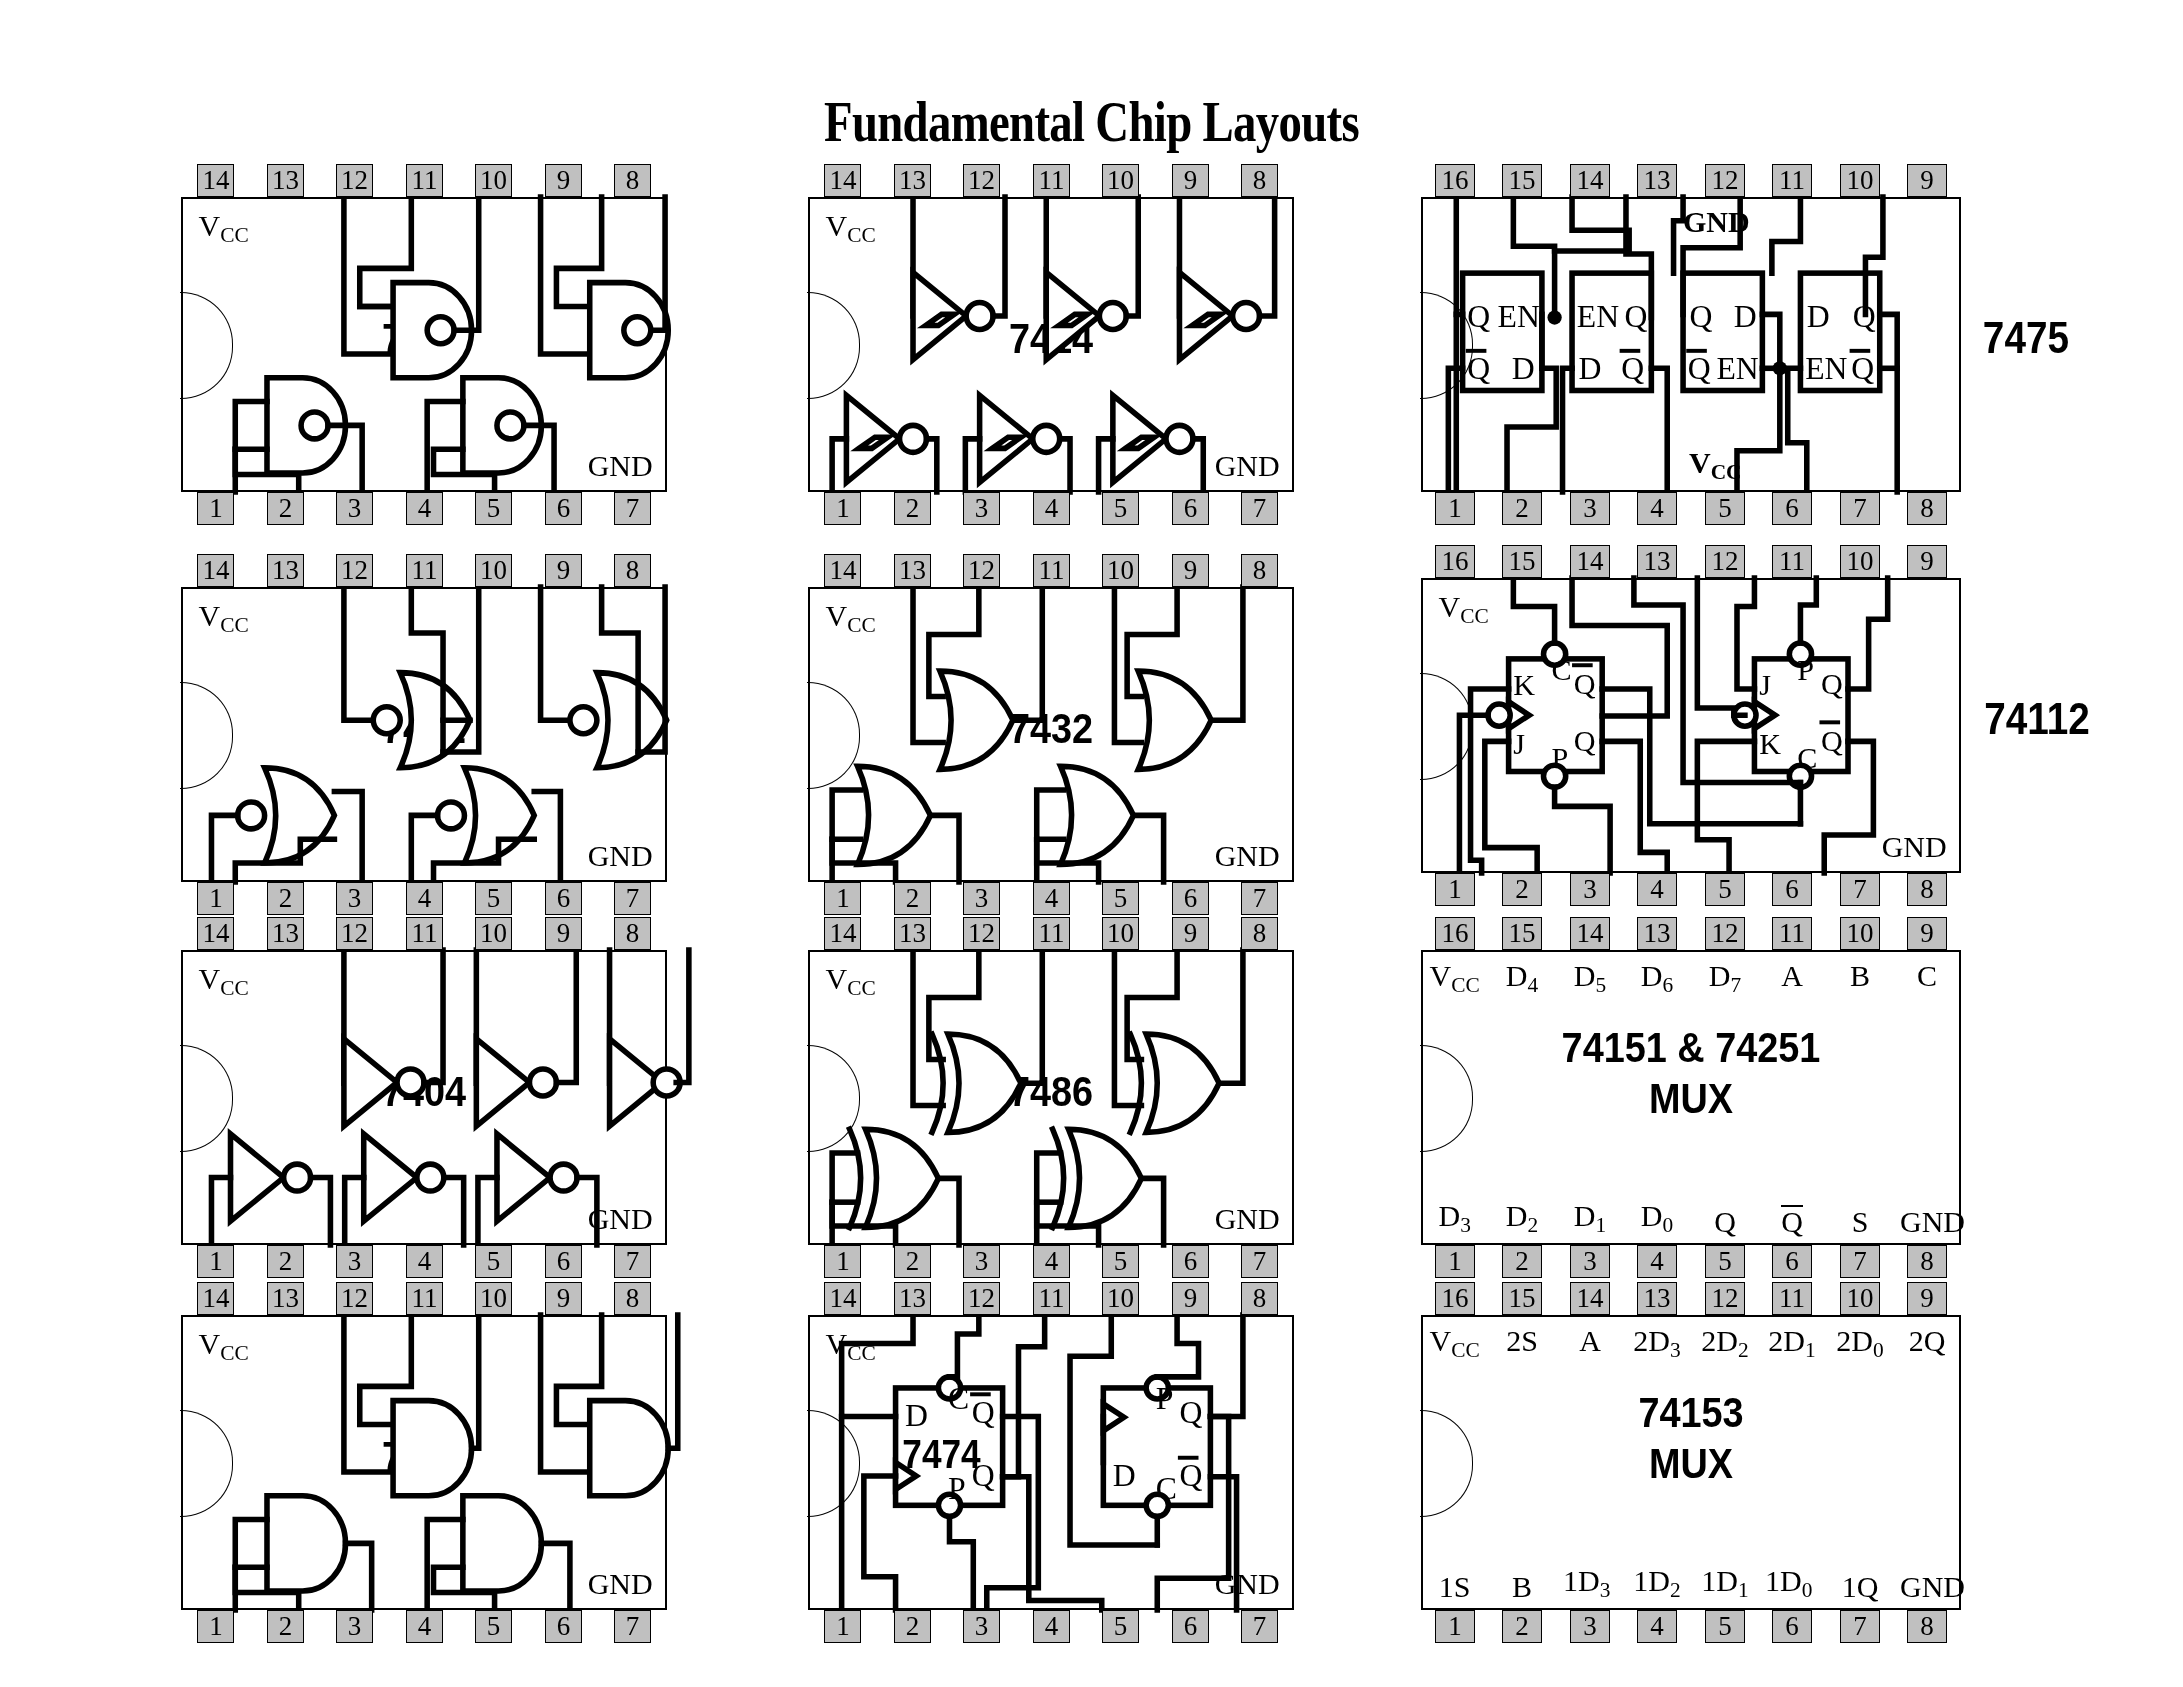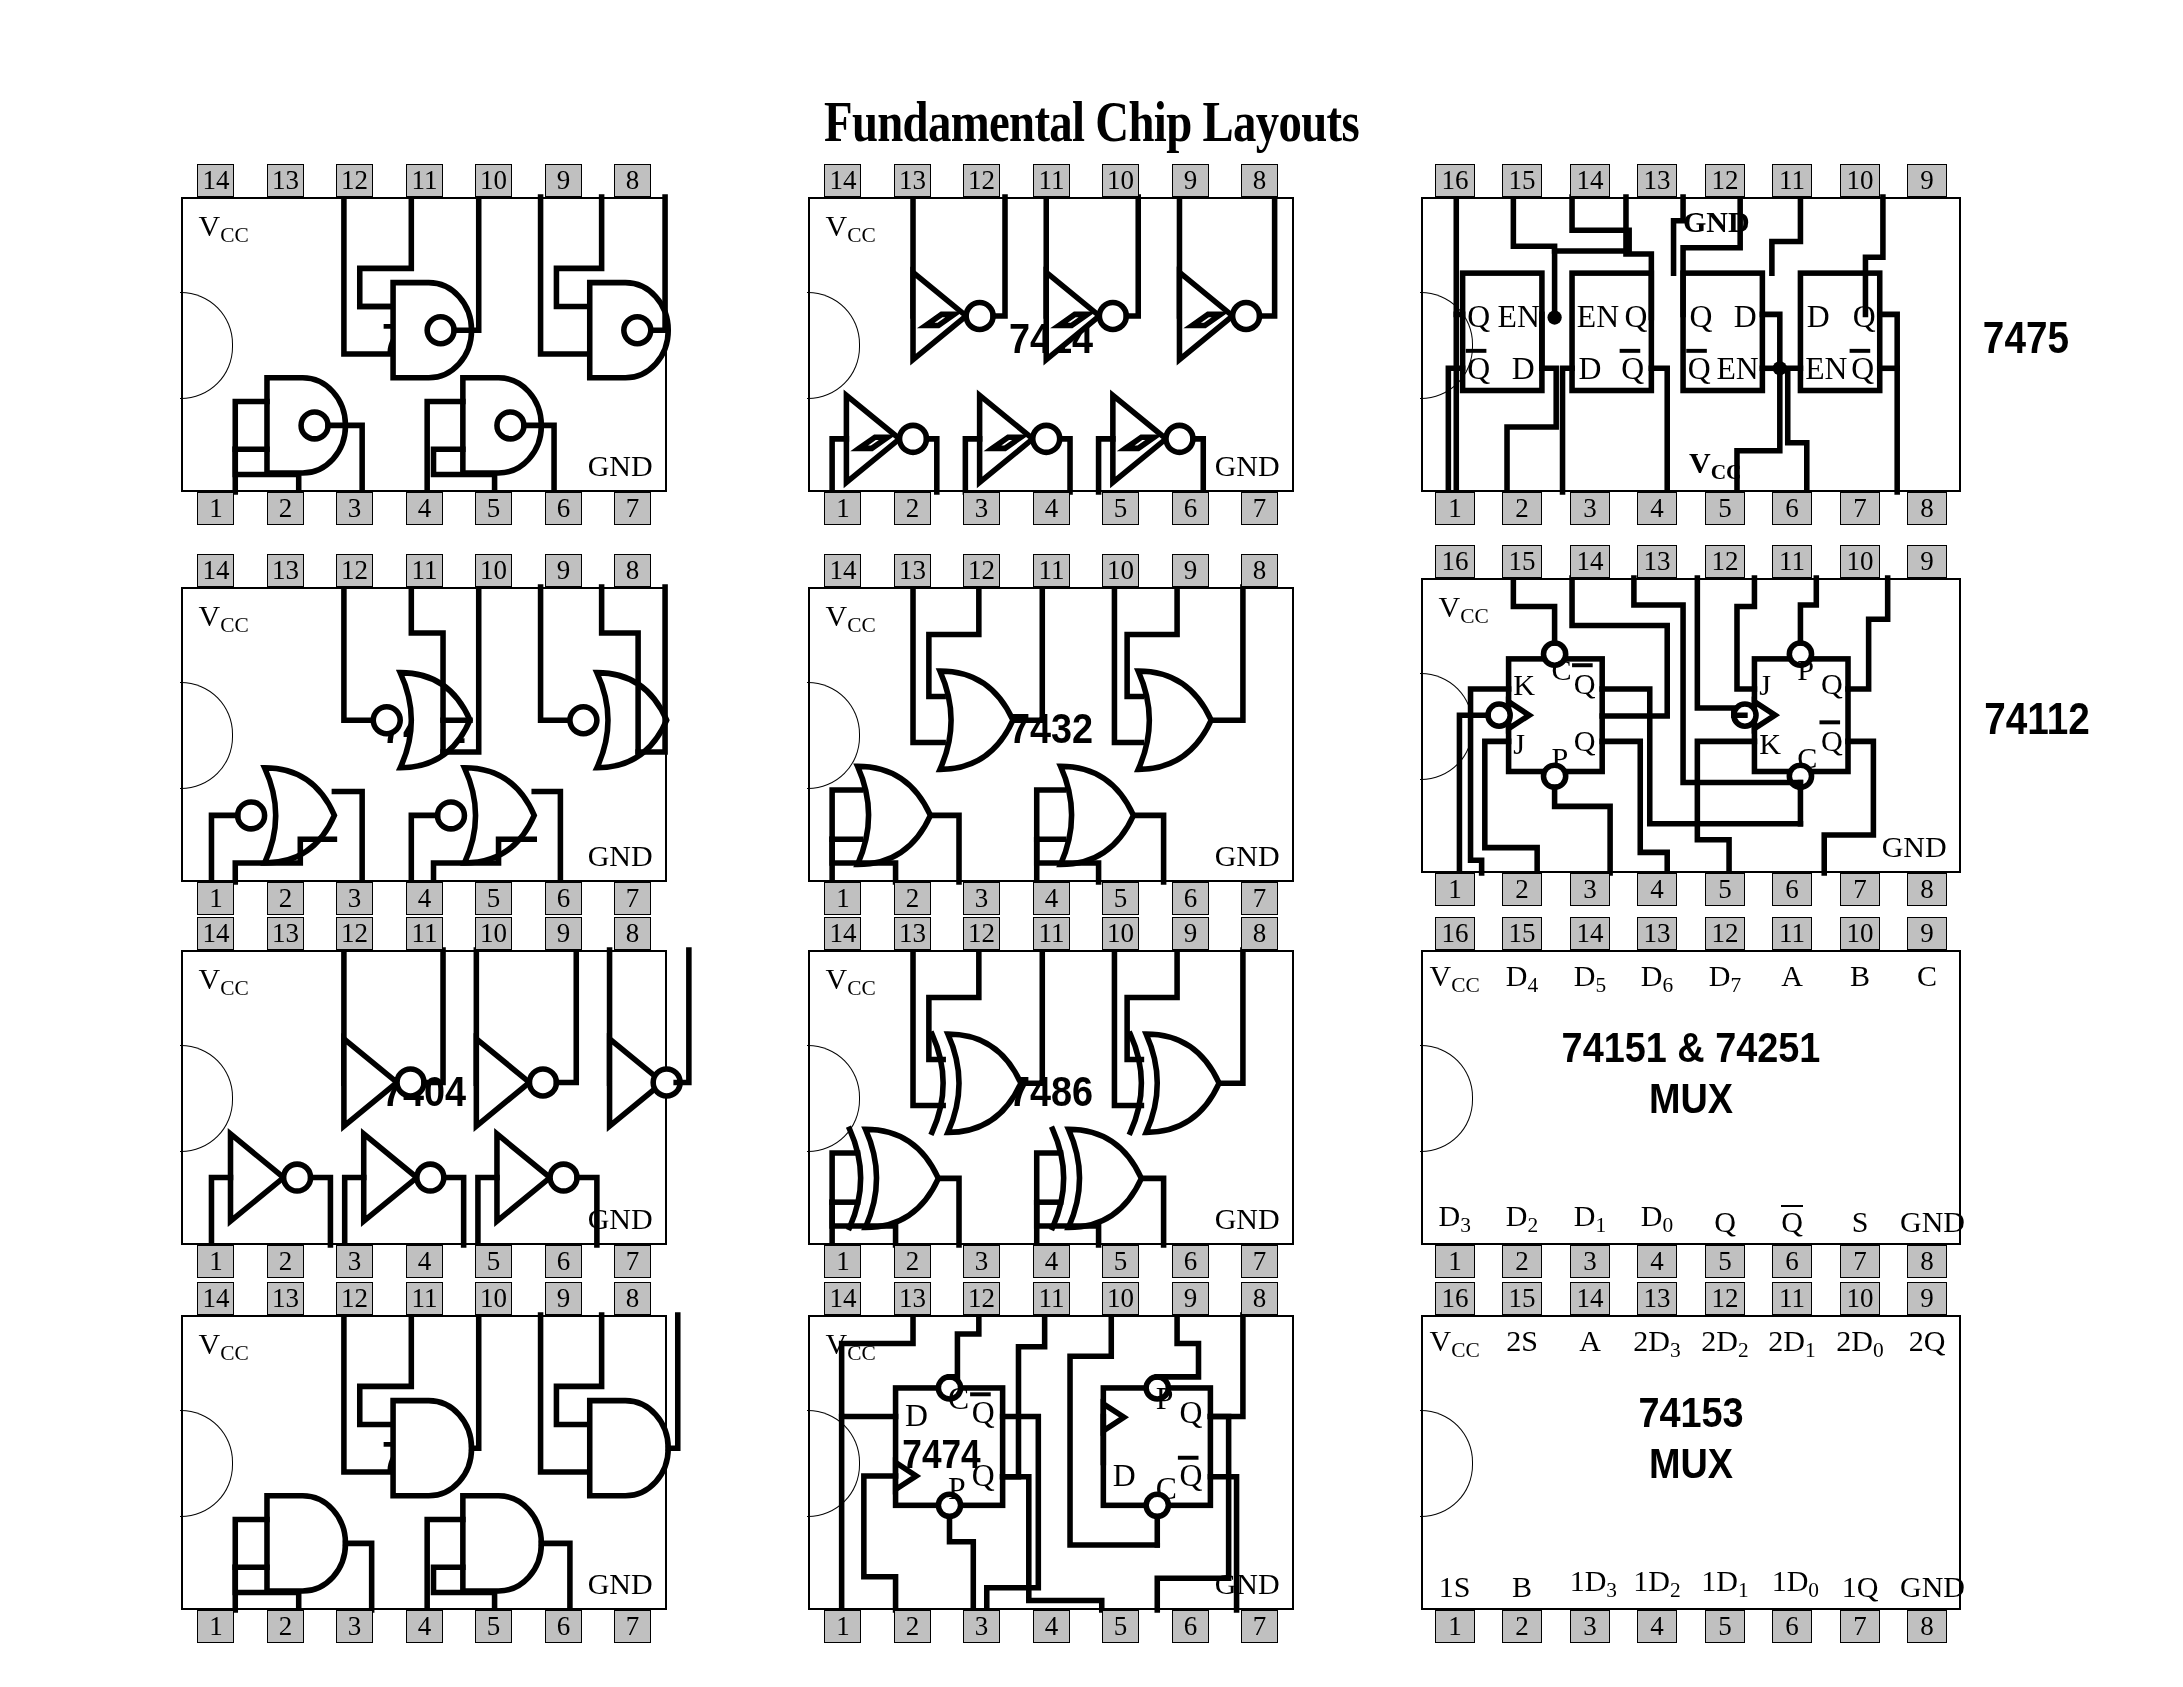--- a/index.html
+++ b/index.html
@@ -673,22 +673,22 @@
       <div class="lbl" style="left: 6.7px; top: 11px; width: 54px; text-align: center;">V<span class="sub">CC</span></div>
       <div class="lbl" style="left: 74px; top: 11px; width: 54px; text-align: center;">2S</div>
       <div class="lbl" style="left: 142px; top: 11px; width: 54px; text-align: center;">A</div>
       <div class="lbl" style="left: 209px; top: 11px; width: 54px; text-align: center;">2D<span class="sub">3</span></div>
       <div class="lbl" style="left: 277px; top: 11px; width: 54px; text-align: center;">2D<span class="sub">2</span></div>
       <div class="lbl" style="left: 344px; top: 11px; width: 54px; text-align: center;">2D<span class="sub">1</span></div>
       <div class="lbl" style="left: 412px; top: 11px; width: 54px; text-align: center;">2D<span class="sub">0</span></div>
       <div class="lbl" style="left: 479px; top: 11px; width: 54px; text-align: center;">2Q</div>
       <div class="lbl" style="left: 6.7px; bottom: 8px; width: 54px; text-align: center;">1S</div>
       <div class="lbl" style="left: 74px; bottom: 8px; width: 54px; text-align: center;">B</div>
-      <div class="lbl" style="left: 142px; bottom: 8px; width: 54px; text-align: right;">1D<span class="sub">3</span></div>
+      <div class="lbl" style="left: 142px; bottom: 8px; width: 54px; text-align: left;">1D<span class="sub">3</span></div>
       <div class="lbl" style="left: 209px; bottom: 8px; width: 54px; text-align: center;">1D<span class="sub">2</span></div>
       <div class="lbl" style="left: 277px; bottom: 8px; width: 54px; text-align: center;">1D<span class="sub">1</span></div>
-      <div class="lbl" style="left: 344px; bottom: 8px; width: 54px; text-align: right;">1D<span class="sub">0</span></div>
+      <div class="lbl" style="left: 344px; bottom: 8px; width: 54px; text-align: left;">1D<span class="sub">0</span></div>
       <div class="lbl" style="left: 412px; bottom: 8px; width: 54px; text-align: center;">1Q</div>
       <div class="lbl" style="left: 479px; bottom: 8px; width: 54px; text-align: center;">GND</div>
     </div>
 
 </div>
 
 
 </body></html>

